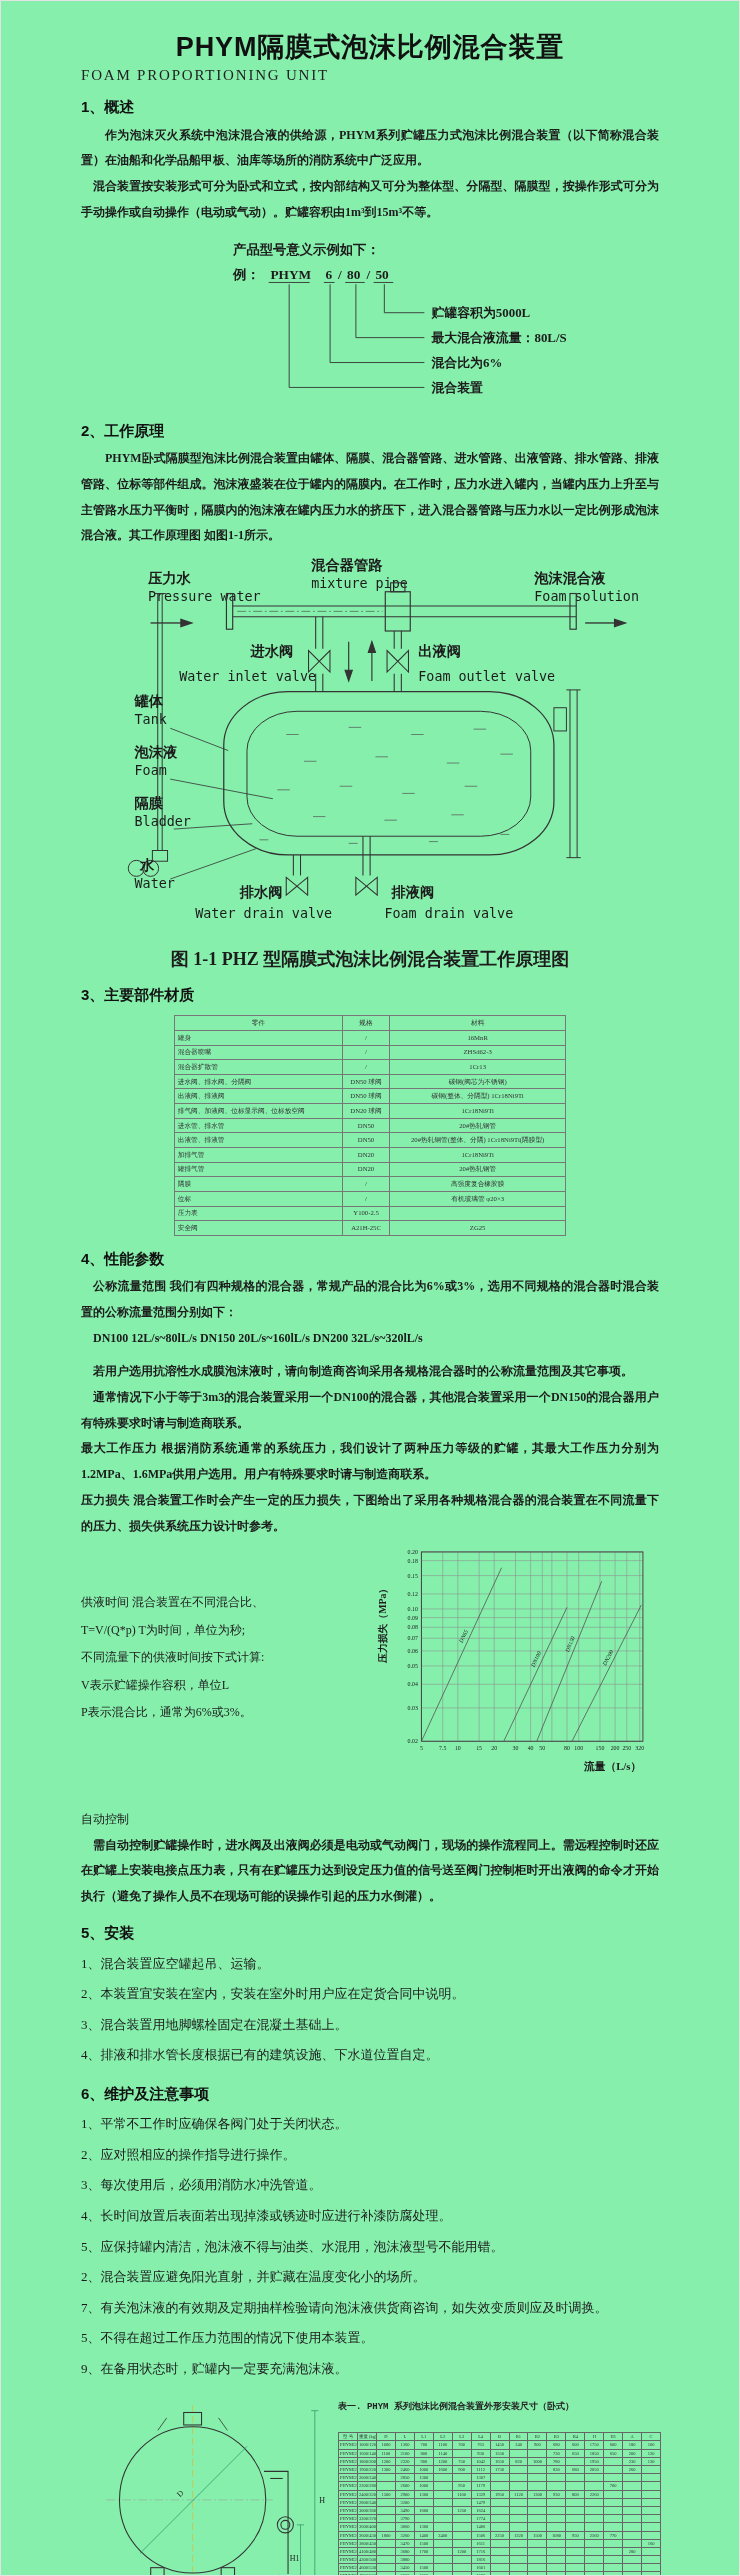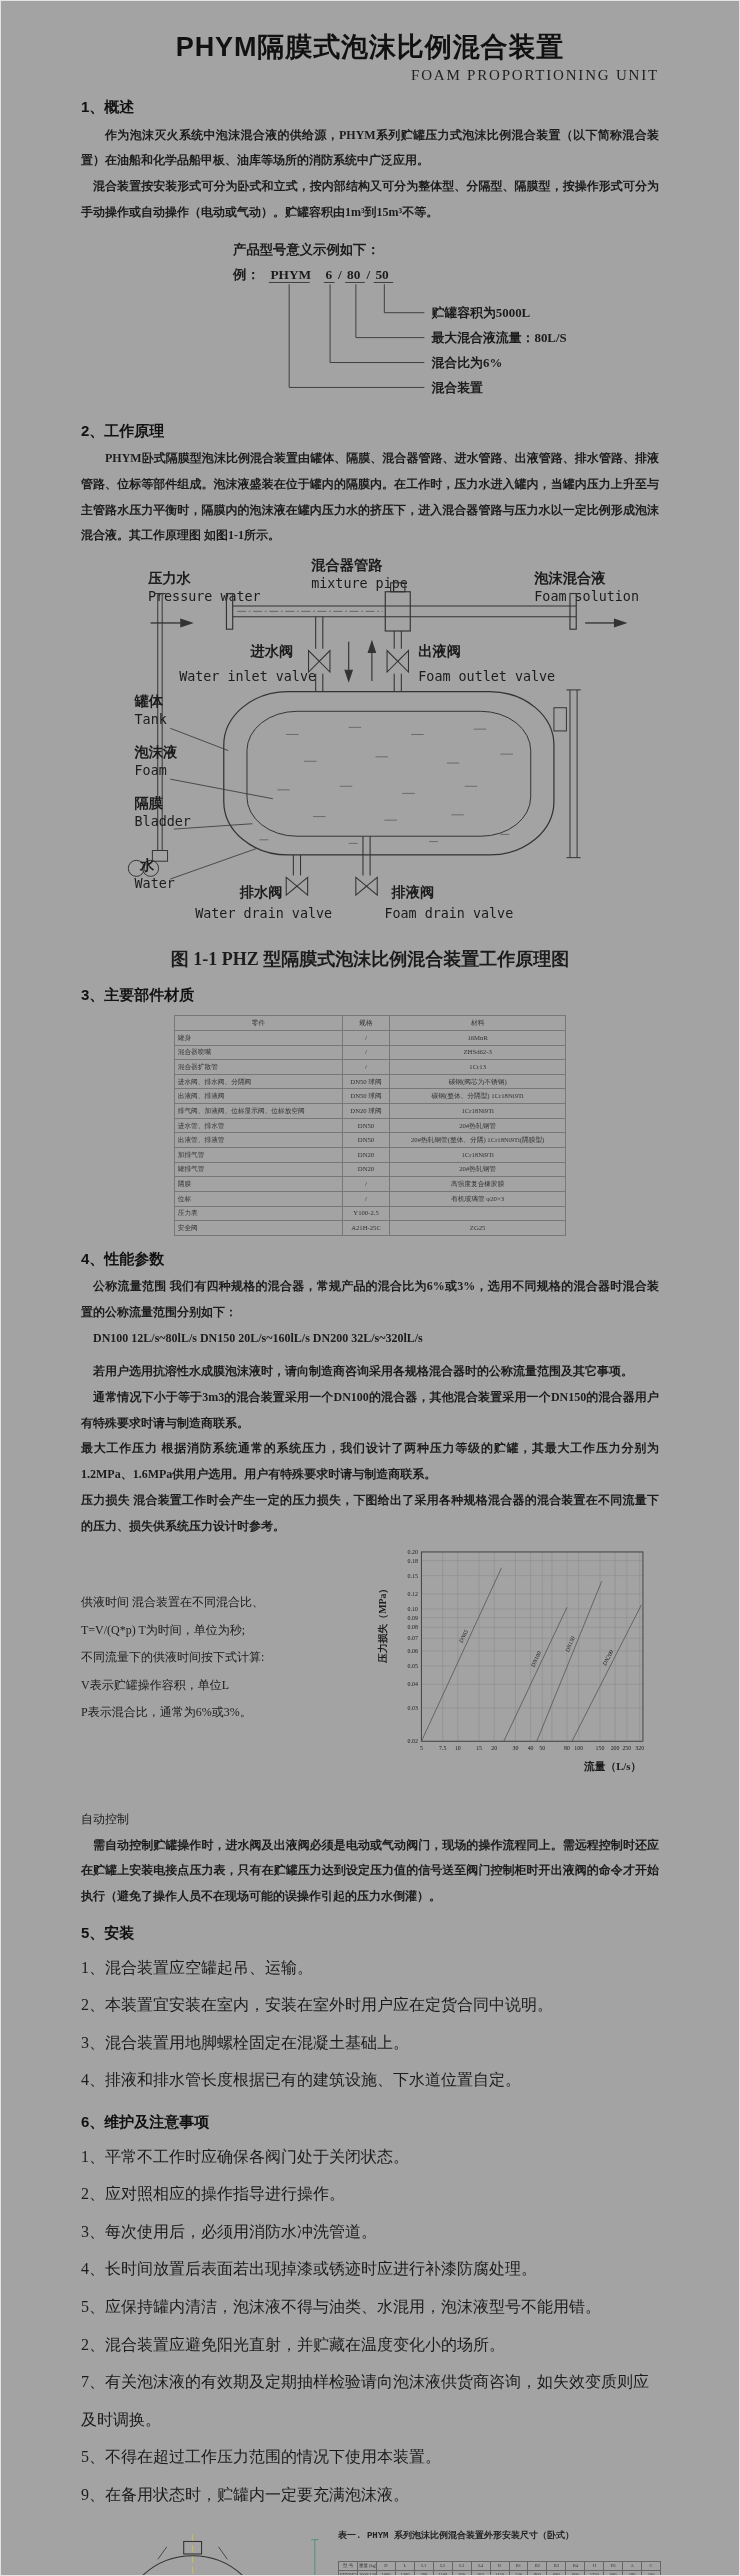--- a/index.html
+++ b/index.html
@@ -1,39 +1,39 @@
 <!DOCTYPE html>
 <html style="font-size:14.3px"><head>
 <meta charset="utf-8">
 <style>
   html,body{margin:0;padding:0;background:#fafafa;}
   .page{
-    width:740px;height:2576px;margin:0 auto;background:#a3a3a3;
+    width:740px;height:2576px;margin:0 auto;background:#86efac;
     border:0.9px solid #e3e3e3;box-sizing:border-box;
     font-family:"Liberation Serif","DejaVu Serif",serif;
     color:#1c1c1c;position:relative;overflow:hidden;
     padding:23px 80px 0 80px;
   }
   .doc-title{
     text-align:center;font-family:"Liberation Sans","DejaVu Sans",sans-serif;
     font-weight:bold;font-size:27px;letter-spacing:0.9px;margin:5.3px 0 1.8px 0;color:#111;
   }
   .doc-subtitle{
-    text-align:right;font-size:15px;letter-spacing:1.8px;margin-bottom:11px;color:#222;
+    text-align:left;font-size:15px;letter-spacing:1.8px;margin-bottom:11px;color:#222;
   }
   .sec-heading{
     font-family:"Liberation Sans","DejaVu Sans",sans-serif;font-weight:bold;
     font-size:15px;margin:14.3px 0 5.3px 0;color:#111;
   }
   .para{font-size:12px;line-height:2.15;text-align:justify;margin:0;font-weight:bold;}
   .indent2{text-indent:2em;}
   .indent1{text-indent:1em;}
   .flowline{font-size:12px;line-height:2.1;}
   svg text{fill:#1c1c1c;}
-  .list-block .list-item{font-size:16px;line-height:2.35;}
+  .list-block .list-item{font-size:13px;line-height:2.35;}
   .fig-caption{
     text-align:center;font-size:18px;font-weight:bold;margin:9px 0 3.6px 0;
   }
   
   .materials-wrap{display:flex;justify-content:center;margin:10.7px 0 5.3px 0;}
   table.mat{border-collapse:collapse;width:392px;font-size:6.7px;color:#333;}
   table.mat th,table.mat td{border:0.9px solid #777;padding:1.8px 2.7px;text-align:center;line-height:1.5;}
   table.mat td:first-child{text-align:left;}
   table.mat th{font-weight:normal;}
   

